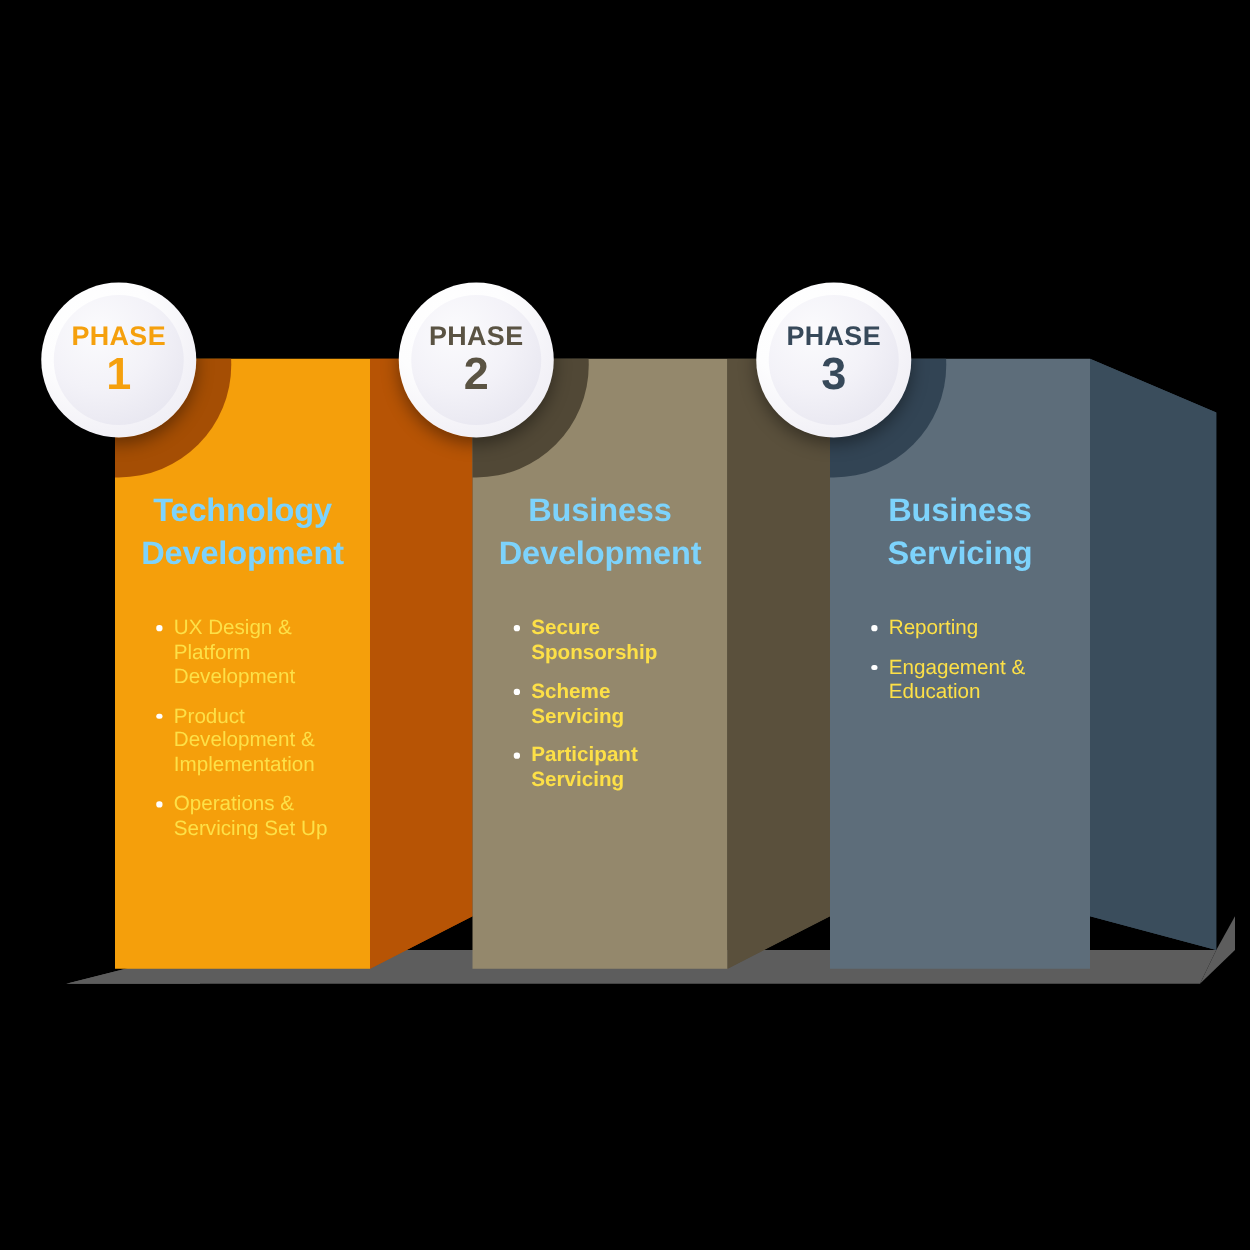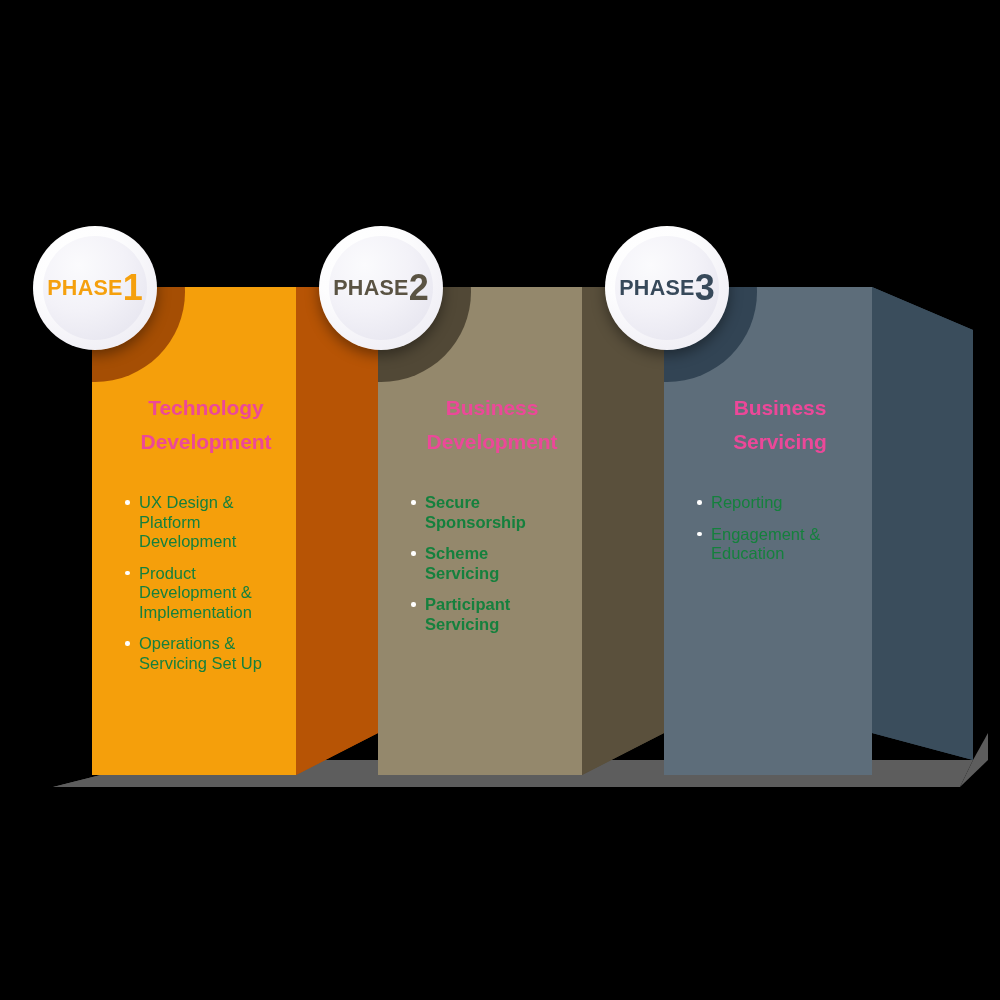--- a/index.html
+++ b/index.html
@@ -18,32 +18,31 @@
 
   
   .box-text{
     position:absolute;
     box-sizing:border-box;
   }
   .box-title{
     position:absolute;
     text-align:center;
     font-weight:bold;
-    font-size:21px;
+    font-size:26px;
     line-height:34px;
-    color:#ec4899;
+    color:#7dd3fc;
     letter-spacing:-0.1px;
-    padding-left:12px;
   }
   .bullets{
     position:absolute;
     margin:0;
     padding:0;
     list-style:none;
-    color:#15803d;
+    color:#fde047;
     font-size:16.5px;
     line-height:19.5px;
   }
   .bullets li{
     position:relative;
     padding-left:16px;
     margin-bottom:12px;
   }
   .bullets li:before{
     content:"";
@@ -66,21 +65,21 @@
     flex-direction:column;
     align-items:center;
     justify-content:center;
   }
   .badge-inner{
     width:104px;height:104px;
     border-radius:50%;
     background:
       radial-gradient(circle at 34% 28%, #fbfbfd 0%, #f3f2f8 45%, #e9e8f1 78%, #e2e1ec 100%);
     display:flex;
-    flex-direction:row;
+    flex-direction:column;
     align-items:center;
     justify-content:center;
   }
   .badge-word{
     font-size:21.5px;
     font-weight:bold;
     letter-spacing:0.3px;
     line-height:23px;
   }
   .badge-num{

